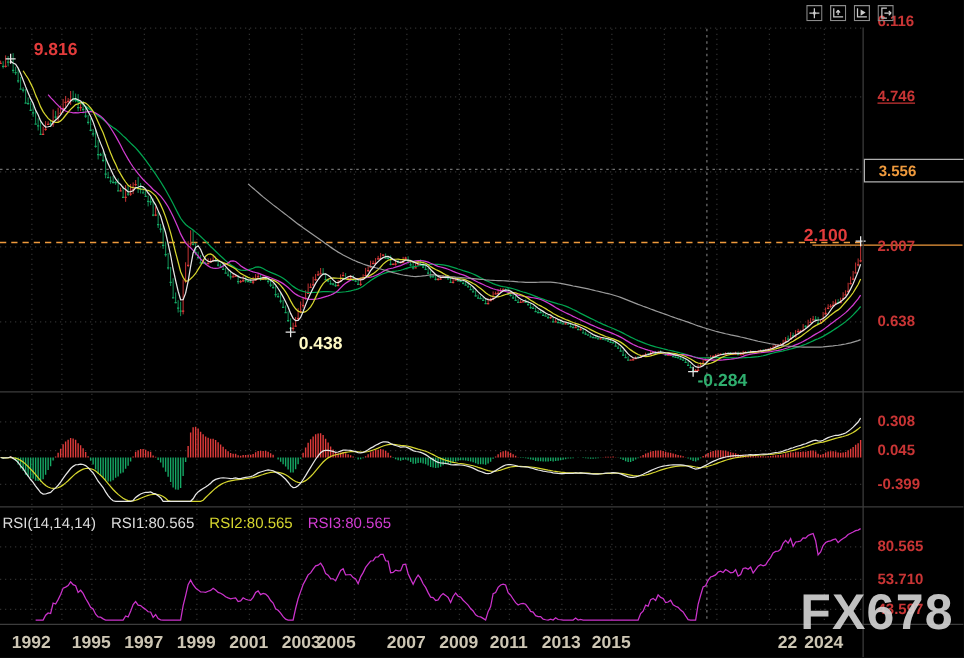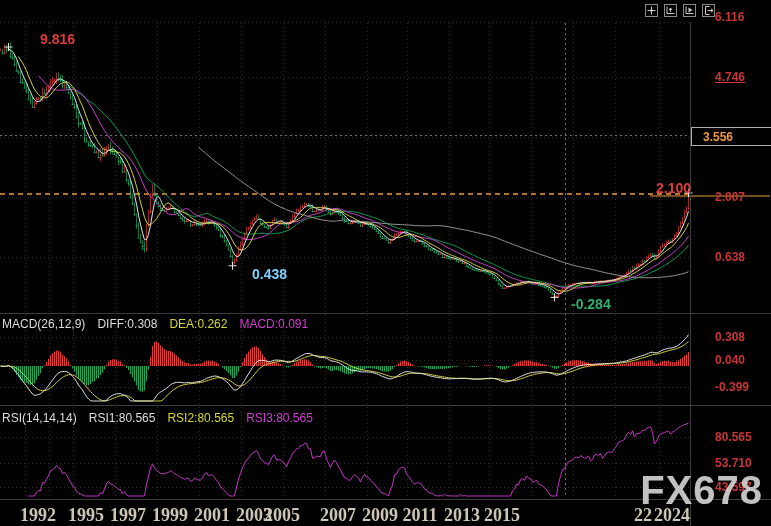--- a/index.html
+++ b/index.html
@@ -7,23 +7,23 @@
           font-family:"Liberation Sans",sans-serif;-webkit-font-smoothing:antialiased;}
   svg#chart{position:absolute;left:0;top:0;}
   .topbar{position:absolute;left:0;top:0;width:771px;height:22px;display:flex;align-items:center;
           font-size:12px;z-index:5;}
   .topbar span{margin-right:8px;white-space:nowrap;}
   .c-white{color:#dcdcdc}.c-yellow{color:#d6d62e}.c-magenta{color:#d23cd2}
   .c-green{color:#00bb55}.c-orange{color:#d4a030}.c-gray{color:#9a9a9a}
   .title{margin-left:2px;font-weight:bold;}
   .icon-box{width:13px;height:13px;margin-right:3px;}
   .tool-icons{position:absolute;left:645px;top:4px;display:flex;gap:3px;z-index:6;}
-  .overlay{position:absolute;left:0;top:0;width:716px;height:526px;pointer-events:none;z-index:4;margin-left:13px;}
+  .overlay{position:absolute;left:0;top:0;width:716px;height:526px;pointer-events:none;z-index:4;}
   .axis-label{position:absolute;left:702px;font-size:12px;font-weight:bold;color:#c93535;line-height:16px;}
-  .tick-label{position:absolute;top:505px;font-size:18px;font-weight:bold;color:#cdc6b4;transform:translateX(-50%);white-space:nowrap;font-family:Liberation Serif, serif;}
+  .tick-label{position:absolute;top:505px;font-size:14px;font-weight:bold;color:#cdc6b4;transform:translateX(-50%);white-space:nowrap;}
   .marker{position:absolute;font-size:14px;font-weight:bold;white-space:nowrap;}
   .pane-header{position:absolute;left:2px;font-size:12px;display:flex;gap:12px;z-index:5;white-space:nowrap;}
   .price-box{position:absolute;left:691px;top:127px;width:76px;height:17px;border:1px solid #b0b0b0;
              background:#000;color:#ef9a3d;font-size:12px;font-weight:bold;display:flex;align-items:center;
              padding-left:11px;z-index:6;}
   .date-box{position:absolute;left:512px;top:503px;width:110px;height:17px;border:1px solid #b0b0b0;
             background:#000;color:#ef9a3d;font-size:12px;font-weight:bold;display:flex;align-items:center;
             justify-content:center;z-index:6;white-space:nowrap;}
   .watermark{position:absolute;right:8px;bottom:16px;font-size:40px;font-weight:bold;color:#d6d6d6;
              opacity:0.9;letter-spacing:1px;z-index:7;line-height:1;}
@@ -107,61 +107,55 @@
       <path d="M3 2.5 V9.5 H10.5" stroke="#cccccc" stroke-width="1" fill="none"></path>
       <path d="M5.5 3.5 L9.5 6 L5.5 8.5 Z" fill="#cccccc"></path>
     </svg>
     <svg class="icon-box" viewBox="0 0 13 13">
       <rect x="0.5" y="0.5" width="12" height="12" fill="none" stroke="#8a8a8a"></rect>
       <path d="M7.5 2.5 H3.5 V10.5 H7.5" stroke="#cccccc" stroke-width="1" fill="none"></path>
       <path d="M5.5 6.5 H11 M11 6.5 L9 4.8 M11 6.5 L9 8.2" stroke="#cccccc" stroke-width="1" fill="none"></path>
     </svg>
   </div>
 
-  <div class="pane-header" style="top:317px;">
-    <span class="c-white">MACD(26,12,9)</span>
-    <span class="c-white">DIFF:0.308</span>
-    <span class="c-yellow">DEA:0.262</span>
-    <span class="c-magenta">MACD:0.091</span>
-  </div>
 
   <div class="pane-header" style="top:411px;">
     <span class="c-white">RSI(14,14,14)</span>
     <span class="c-white">RSI1:80.565</span>
     <span class="c-yellow">RSI2:80.565</span>
     <span class="c-magenta">RSI3:80.565</span>
   </div>
 
   <div class="price-box">3.556</div>
 
   <div class="watermark">FX678</div>
 
   <div class="overlay" id="overlay">
       <div class="axis-label" style="top: 9px;">6.116</div>
       <div class="axis-label" style="top: 69px; text-decoration: underline;">4.746</div>
       <div class="axis-label" style="top: 189px;">2.007</div>
       <div class="axis-label" style="top: 249px;">0.638</div>
       <div class="axis-label" style="top: 329px;">0.308</div>
-      <div class="axis-label" style="top: 352px;">0.040</div>
+      <div class="axis-label" style="top: 352px;">0.045</div>
       <div class="axis-label" style="top: 379px;">-0.399</div>
       <div class="axis-label" style="top: 429px;">80.565</div>
       <div class="axis-label" style="top: 455px;">53.710</div>
       <div class="axis-label" style="top: 479px;">43.597</div>
       <div class="tick-label" style="left: 25px;">1992</div>
       <div class="tick-label" style="left: 73px;">1995</div>
       <div class="tick-label" style="left: 115px;">1997</div>
       <div class="tick-label" style="left: 157px;">1999</div>
       <div class="tick-label" style="left: 199px;">2001</div>
       <div class="tick-label" style="left: 241px;">2003</div>
       <div class="tick-label" style="left: 269px; text-align: center;">2005</div>
       <div class="tick-label" style="left: 325px;">2007</div>
       <div class="tick-label" style="left: 367px;">2009</div>
       <div class="tick-label" style="left: 407px;">2011</div>
       <div class="tick-label" style="left: 449px;">2013</div>
       <div class="tick-label" style="left: 489px;">2015</div>
       <div class="tick-label" style="left: 630px;">22</div>
       <div class="tick-label" style="left: 659px;">2024</div>
       <div class="marker" style="left: 27px; top: 31px; color: rgb(226, 59, 59);">9.816</div>
-      <div class="marker" style="left: 239px; top: 266px; color: #7dd3fc;">0.438</div>
+      <div class="marker" style="left: 239px; top: 266px; color: #fef9c3;">0.438</div>
       <div class="marker" style="left: 558px; top: 296px; color: rgb(47, 174, 110);">-0.284</div>
       <div class="marker" style="left: 643px; top: 180px; color: rgb(226, 59, 59);">2.100</div>
     </div>
 </div>
 
 </body></html>

